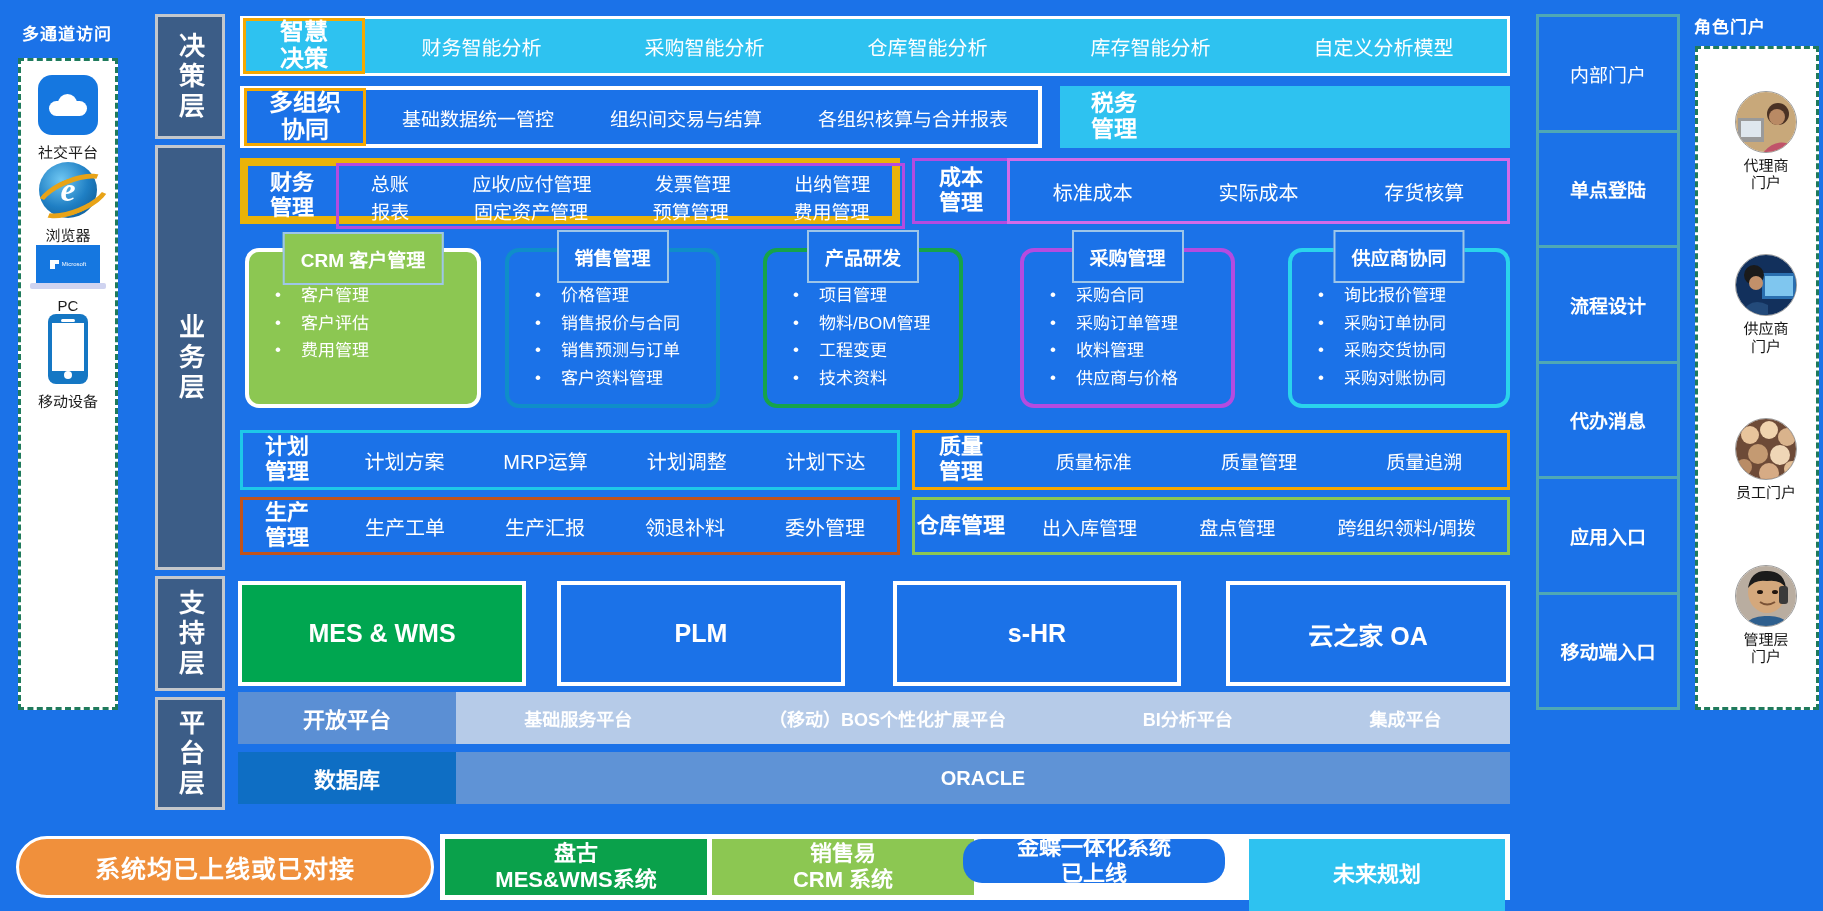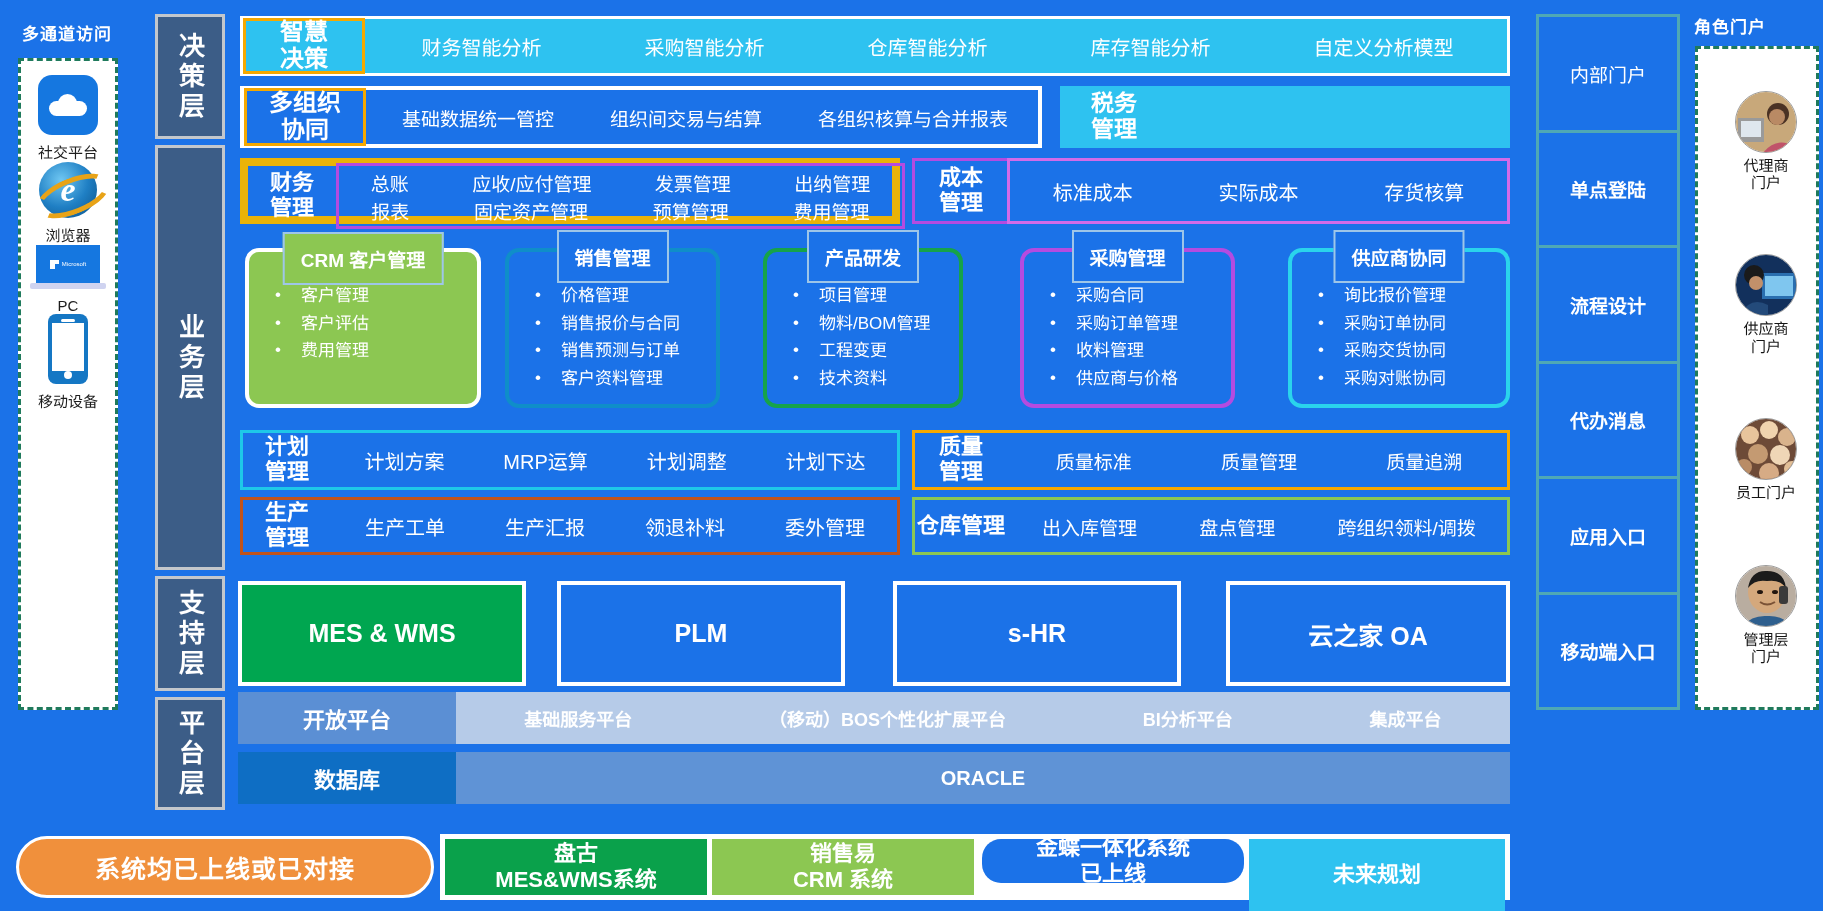--- a/index.html
+++ b/index.html
@@ -505,21 +505,21 @@
 
   <div class="abs" style="left:440px; top:834px; width:1070px; height:66px; background:#ffffff;">
     <div class="abs legend-box" style="left:5px; top:5px; width:262px; height:56px; background:#0aa14b; flex-direction:column;">
       <span>盘古</span>
       <span>MES&amp;WMS系统</span>
     </div>
     <div class="abs legend-box" style="left:272px; top:5px; width:262px; height:56px; background:#8cc752; flex-direction:column;">
       <span>销售易</span>
       <span>CRM 系统</span>
     </div>
-    <div class="abs legend-box" style="left:542px; top:5px; width:262px; height:44px; background:#1b72e8; flex-direction:column;border-radius:19px;">
+    <div class="abs legend-box" style="left:523px; top:5px; width:262px; height:44px; background:#1b72e8; flex-direction:column;border-radius:19px;">
       <span>金蝶一体化系统</span>
       <span>已上线</span>
     </div>
     <div class="abs legend-box" style="left:809px; top:5px; width:256px; height:73px; background:#2ec2f0; flex-direction:column;">
       <span>未来规划</span>
     </div>
   </div>
 
 </div>
 

